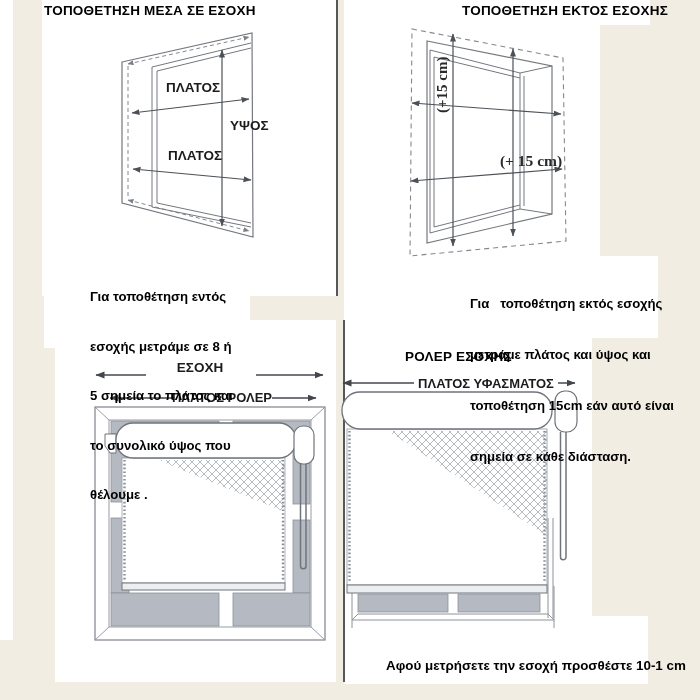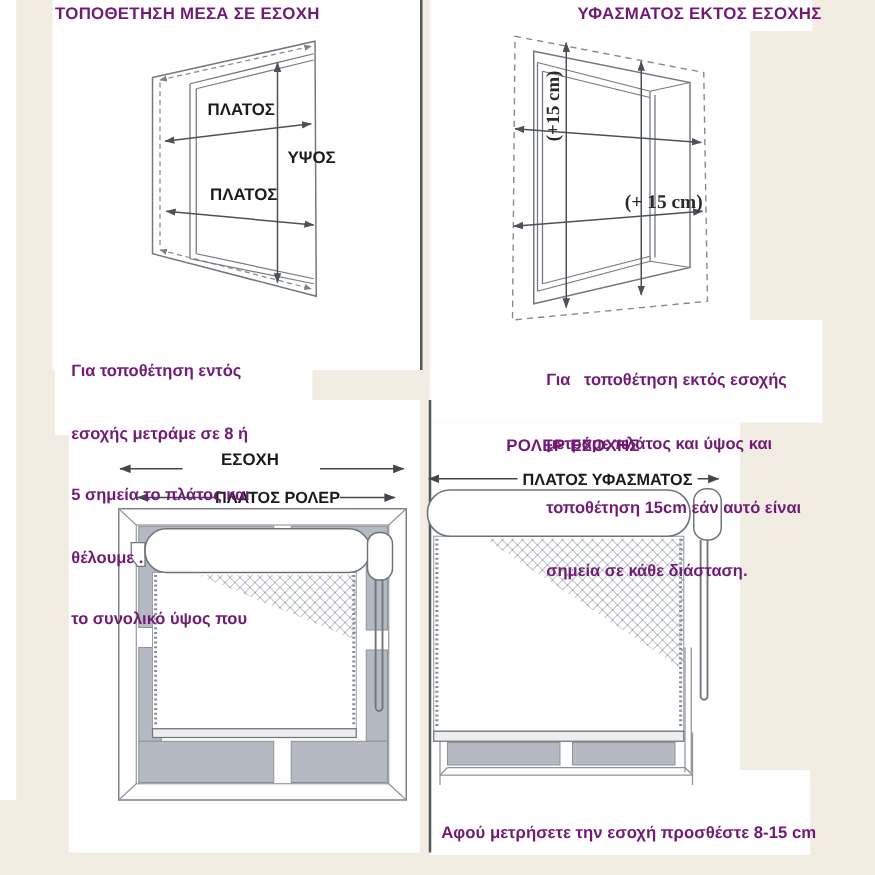--- a/index.html
+++ b/index.html
@@ -1,26 +1,26 @@
 <!DOCTYPE html>
 <html><head>
 <meta charset="utf-8">
 <style>
   html,body{margin:0;padding:0;}
   #canvas{
     position:relative;width:700px;height:700px;overflow:hidden;
     background:#f2ede3;
     font-family:"Liberation Sans", sans-serif;
-    color:#701a75;
+    color:#000000;
   }
   .panel{position:absolute;background:#ffffff;}
   .abs{position:absolute;}
   .divider{position:absolute;width:2px;background:#54575b;}
   .title{position:absolute;font-size:13.5px;font-weight:700;letter-spacing:.2px;white-space:pre;}
-  .note{position:absolute;font-size:13.2px;font-weight:700;line-height:16.5px;white-space:pre;}
+  .note{position:absolute;font-size:13.2px;font-weight:700;line-height:16.5px;white-space:pre;margin-left:33px;}
   .note div{white-space:pre;}
   svg text{font-family:"Liberation Sans", sans-serif;font-weight:700;fill:#1b1b1b;}
   svg text.serif{font-family:"Liberation Serif", serif;font-weight:600;fill:#2a2a2a;}
 </style>
 </head>
 <body>
 
 <div id="canvas">
 
   <div class="panel" style="left:0;top:0;width:13px;height:640px"></div>
@@ -30,21 +30,21 @@
   <div class="panel" style="left:44px;top:252px;width:206px;height:96px"></div>
   <div class="panel" style="left:344px;top:256px;width:314px;height:82px"></div>
   <div class="panel" style="left:55px;top:320px;width:281px;height:362px"></div>
   <div class="panel" style="left:344px;top:338px;width:248px;height:280px"></div>
   <div class="panel" style="left:344px;top:616px;width:304px;height:68px"></div>
 
   <div class="divider" style="left:336px;top:0;height:296px"></div>
   <div class="divider" style="left:343px;top:320px;height:362px"></div>
 
   <div class="title" style="left:44px;top:3px">ΤΟΠΟΘΕΤΗΣΗ ΜΕΣΑ ΣΕ ΕΣΟΧΗ</div>
-  <div class="title" style="left:462px;top:3px">ΥΦΑΣΜΑΤΟΣ ΕΚΤΟΣ ΕΣΟΧΗΣ</div>
+  <div class="title" style="left:462px;top:3px">ΤΟΠΟΘΕΤΗΣΗ ΕΚΤΟΣ ΕΣΟΧΗΣ</div>
   <div class="title" style="left:405px;top:349px">ΡΟΛΕΡ ΕΣΟΧΗΣ</div>
 
   <svg class="abs" style="left:105px;top:28px" width="170" height="218" viewBox="0 0 170 218">
     <defs>
       <marker id="arr1" orient="auto-start-reverse" markerWidth="10" markerHeight="8" refX="7.5" refY="3" markerUnits="userSpaceOnUse">
         <path d="M0,0 L8,3 L0,6 Z" fill="#4c5157"></path>
       </marker>
       <marker id="arr1s" orient="auto-start-reverse" markerWidth="8" markerHeight="7" refX="5.5" refY="2.5" markerUnits="userSpaceOnUse">
         <path d="M0,0 L6,2.5 L0,5 Z" fill="#7d8187"></path>
       </marker>
@@ -195,30 +195,30 @@
 
     <rect x="4" y="24" width="210" height="37" rx="18" fill="#ffffff" stroke="#6f747b" stroke-width="1.3"></rect>
     <rect x="217" y="23" width="22" height="41" rx="10" fill="#ffffff" stroke="#6f747b" stroke-width="1.2"></rect>
     <path d="M222.5,64 L222.5,189 a2.75,2.75 0 0 0 5.5,0 L228,64" fill="none" stroke="#70757c" stroke-width="1.5"></path>
   </svg>
 
   <div class="note" style="left:57px;top:256px">
     <div>Για τοποθέτηση εντός</div>
     <div>εσοχής μετράμε σε 8 ή</div>
     <div>5 σημεία το πλάτος και</div>
+    <div>το συνολικό ύψος που</div>
     <div>θέλουμε .</div>
-    <div>το συνολικό ύψος που</div>
   </div>
 
   <div class="note" style="left:437px;top:261px;line-height:17px">
     <div>Για   τοποθέτηση εκτός εσοχής</div>
     <div>μετράμε πλάτος και ύψος και</div>
     <div>τοποθέτηση 15cm εάν αυτό είναι</div>
     <div>σημεία σε κάθε διάσταση.</div>
   </div>
 
   <div class="note" style="left:353px;top:624px;font-size:13.4px;line-height:16.8px">
-    <div>Αφού μετρήσετε την εσοχή προσθέστε 8-15 cm</div>
+    <div>Αφού μετρήσετε την εσοχή προσθέστε 10-1 cm</div>
     
     
   </div>
 
 </div>
 
 </body></html>

